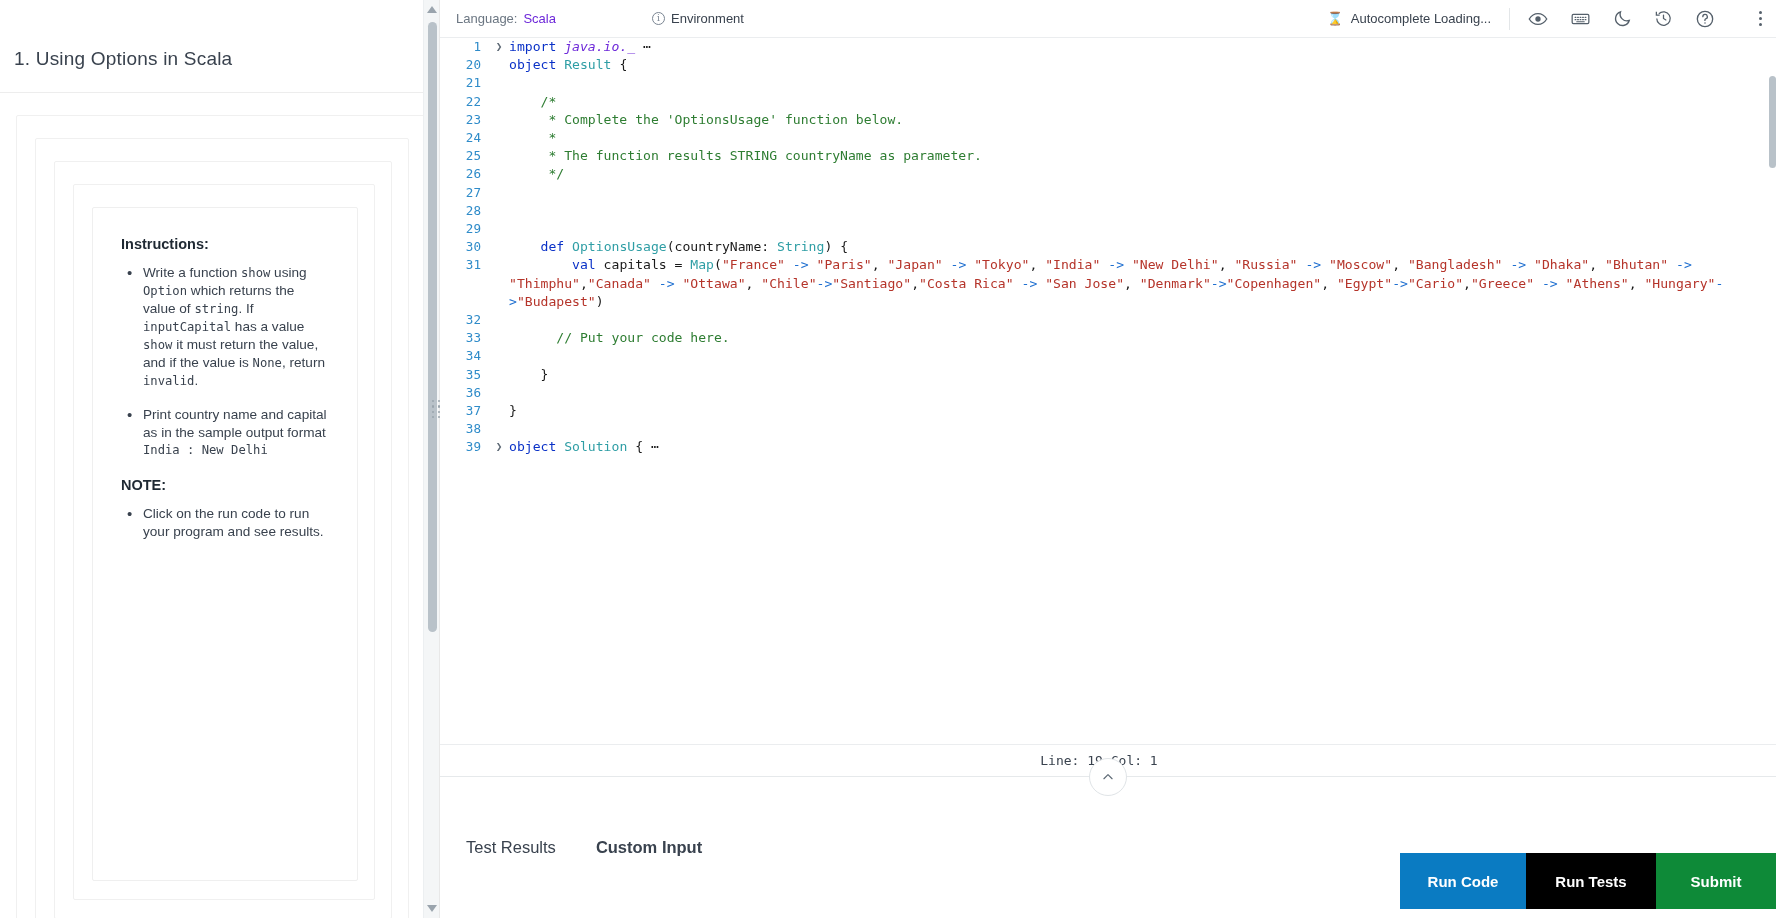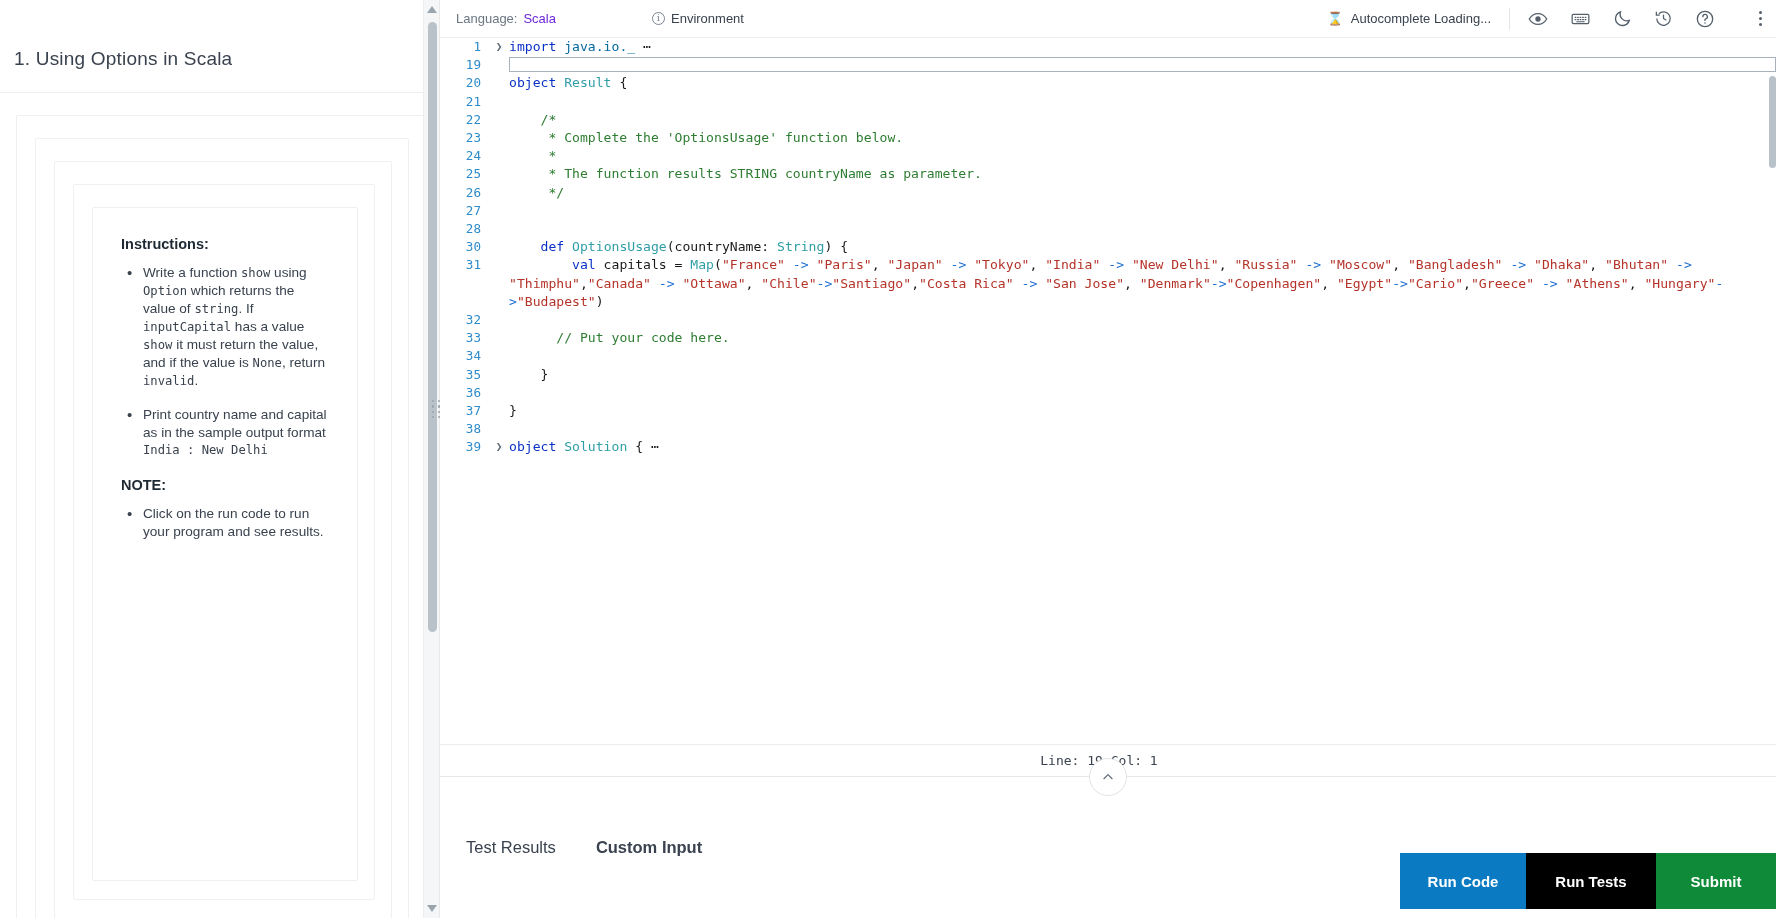--- a/index.html
+++ b/index.html
@@ -73,21 +73,21 @@
   .code{ font-family:"DejaVu Sans Mono", monospace; font-size:13.1px; line-height:18.2px; }
   .cl{ display:flex; min-height:18.2px; }
   .gut{ width:52px; flex:0 0 52px; text-align:right; padding-right:11px; color:#2e8bc9;
       font-size:12.6px; line-height:18.2px; user-select:none; }
   .fold{ width:14px; flex:0 0 14px; color:#5d6975; font-size:11px; line-height:18.2px; text-align:center; }
   .txt{ flex:1; white-space:pre-wrap; word-break:break-word; padding-left:3px; }
   .active-line .txt{ }
   .active-box{ display:block; border:1px solid #a9b2ba; height:15px; margin-top:1px;
        background:#fff; }
   .kw{ color:#0a31c7; }
-  .kw2{ color:#0369a1; }
+  .kw2{ color:#6d28d9;font-style:italic; }
   .typ{ color:#2f9ea5; }
   .cmt{ color:#2e7d32; }
   .str{ color:#b5342a; }
   .arrow{ color:#1f6fd0; }
   .plain{ color:#1a1a1a; }
   .fnname{ color:#2f9ea5; }
 
   
   .splitter{ position:absolute; left:-9px; top:396px; width:10px; height:26px;
       display:grid; grid-template-columns:3px 3px; gap:3px; align-content:center;
@@ -223,25 +223,20 @@
       </div>
     </div>
 
     <div class="code-wrap">
       <div class="code" id="code-lines">
           <div class="cl">
             <div class="gut">1</div>
             <div class="fold">❯</div>
             <div class="txt"><span class="kw">import</span><span class="plain"> </span><span class="kw2">java.io._</span><span class="plain"> ⋯</span></div>
           </div>
-          <div class="cl active-line">
-            <div class="gut">19</div>
-            <div class="fold"></div>
-            <div class="txt"><span class="active-box"></span></div>
-          </div>
           <div class="cl">
             <div class="gut">20</div>
             <div class="fold"></div>
             <div class="txt"><span class="kw">object</span><span class="plain"> </span><span class="typ">Result</span><span class="plain"> {</span></div>
           </div>
           <div class="cl">
             <div class="gut">21</div>
             <div class="fold"></div>
             <div class="txt"></div>
           </div>
@@ -270,20 +265,25 @@
             <div class="fold"></div>
             <div class="txt"><span class="cmt">     */</span></div>
           </div>
           <div class="cl">
             <div class="gut">27</div>
             <div class="fold"></div>
             <div class="txt"></div>
           </div>
           <div class="cl">
             <div class="gut">28</div>
+            <div class="fold"></div>
+            <div class="txt"></div>
+          </div>
+          <div class="cl">
+            <div class="gut">29</div>
             <div class="fold"></div>
             <div class="txt"></div>
           </div>
           <div class="cl">
             <div class="gut">30</div>
             <div class="fold"></div>
             <div class="txt"><span class="plain">    </span><span class="kw">def</span><span class="plain"> </span><span class="fnname">OptionsUsage</span><span class="plain">(countryName: </span><span class="typ">String</span><span class="plain">) {</span></div>
           </div>
           <div class="cl">
             <div class="gut">31</div>

